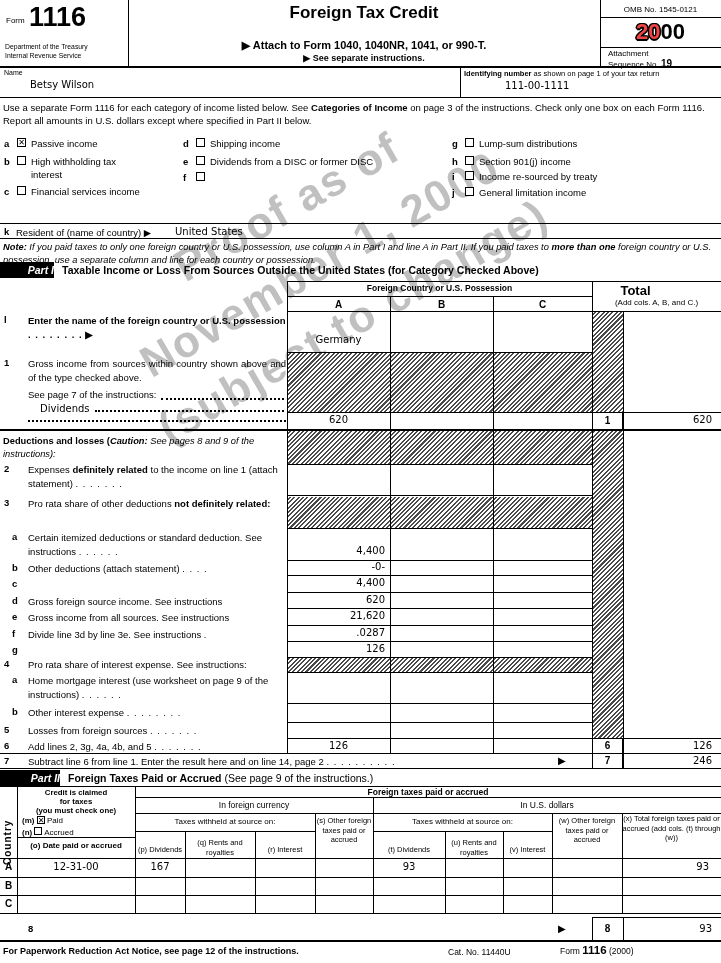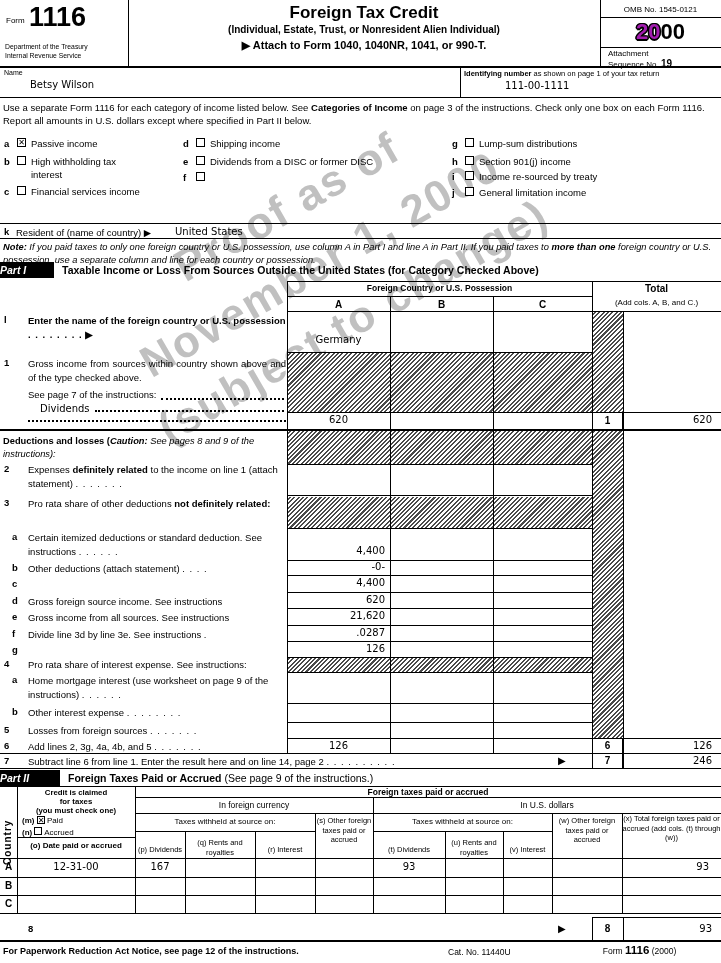--- a/index.html
+++ b/index.html
@@ -14,48 +14,48 @@
   .t95{font-size:9.5px;line-height:13px}
   .lno{font-size:9.5px;font-weight:bold}
   .ltxt{font-size:9.5px;line-height:13.5px}
   .fill{font-family:"DejaVu Sans",sans-serif;font-size:10px}
   .val{position:absolute;font-family:"DejaVu Sans",sans-serif;font-size:10px;text-align:right;padding-right:5px;box-sizing:border-box}
   .valc{text-align:center;padding-right:0}
   .ctr{text-align:center}
   .cb{display:inline-block;box-sizing:border-box;width:9px;height:9px;border:1px solid #000;text-align:center;line-height:8px;font-size:8px;background:#fff;flex:0 0 auto}
   .cat{display:flex;gap:5px;font-size:9.5px;line-height:12.5px;align-items:flex-start}
   .cletter{font-weight:bold;width:8px;flex:0 0 auto}
-  .pbar-label{position:absolute;background:#000;color:#fff;font-weight:bold;font-style:italic;font-size:10.5px;text-align:left;line-height:16px}
+  .pbar-label{position:absolute;background:#000;color:#fff;font-weight:bold;font-style:italic;font-size:10.5px;text-align:right;line-height:16px}
   .pbar-title{position:absolute;font-weight:bold;font-size:10.5px}
   .dotfill{flex:1;border-bottom:2px dotted #000;margin:0 2px 2px 5px}
   .flexline{display:flex;align-items:flex-end}
   .numbox{position:absolute;background:#fff;border:1px solid #000;box-sizing:border-box;text-align:center;font-weight:bold;font-size:10px}
   .watermark{position:absolute;left:10px;top:165px;width:620px;transform:rotate(-30deg);transform-origin:50% 50%;color:#8d8d8d;opacity:.55;font-weight:bold;font-size:44px;line-height:1.5;letter-spacing:2px;text-align:center;white-space:nowrap;pointer-events:none}
-  .yr-outline{color:#a21caf;text-shadow:-1.5px 0 #000,1.5px 0 #000,0 -1.5px #000,0 1.5px #000,-1px -1px #000,1px 1px #000,-1px 1px #000,1px -1px #000}
+  .yr-outline{color:#ef4444;text-shadow:-1.5px 0 #000,1.5px 0 #000,0 -1.5px #000,0 1.5px #000,-1px -1px #000,1px 1px #000,-1px 1px #000,1px -1px #000}
   .vert{writing-mode:vertical-rl;transform:rotate(180deg);font-weight:bold;font-size:10px;letter-spacing:1px}
   .ph{position:absolute;text-align:center;font-size:7.5px;line-height:9.5px}
 </style>
 </head>
 <body>
 
 <div class="form">
 
   <div class="watermark">
     <div>Proof as of</div>
     <div>November 1, 2000</div>
     <div>(subject to change)</div>
   </div>
 
   <div class="abs" style="left:6px;top:16px;font-size:8px">Form</div>
   <div class="abs b" style="left:29px;top:2px;font-size:27px">1116</div>
   <div class="abs" style="left:5px;top:43px;font-size:6.8px">Department of the Treasury</div>
   <div class="abs" style="left:5px;top:52px;font-size:6.8px">Internal Revenue Service</div>
   <div class="abs b ctr" style="left:128px;top:3px;width:472px;font-size:17px">Foreign Tax Credit</div>
-  <div class="abs b ctr" style="left:128px;top:24px;width:472px;font-size:10px">(Individual, Estate, Trust, or Nonresident Alien Individual)</div>
   <div class="abs b ctr" style="left:128px;top:39px;width:472px;font-size:11px">▶ Attach to Form 1040, 1040NR, 1041, or 990-T.</div>
+  <div class="abs b ctr" style="left:128px;top:53px;width:472px;font-size:9px">▶ See separate instructions.</div>
   <div class="abs ctr" style="left:600px;top:5px;width:121px;font-size:8px">OMB No. 1545-0121</div>
   <div class="abs ctr b" style="left:600px;top:19px;width:121px;font-size:22px"><span class="yr-outline">20</span><span>00</span></div>
   <div class="abs" style="left:608px;top:49px;font-size:8px">Attachment</div>
   <div class="abs" style="left:608px;top:58px;font-size:8px"><span>Sequence No.</span> <span class="b" style="font-size:10px">19</span></div>
   <div class="vline" style="left:128px;top:0;height:67px"></div>
   <div class="vline" style="left:600px;top:0;height:67px"></div>
   <div class="hline" style="left:600px;top:17px;width:121px"></div>
   <div class="hline" style="left:600px;top:47px;width:121px"></div>
   <div class="hline thick" style="left:0;top:66px;width:721px"></div>
 
@@ -128,21 +128,21 @@
 
   <div class="pbar-label" style="left:0;top:262px;width:54px;height:16px">Part I</div>
   <div class="pbar-title" style="left:62px;top:264px">Taxable Income or Loss From Sources Outside the United States (for Category Checked Above)</div>
 
   <div class="hline" style="left:287px;top:281px;width:434px"></div>
   <div class="abs b ctr" style="left:287px;top:283px;width:305px;font-size:8.5px">Foreign Country or U.S. Possession</div>
   <div class="hline" style="left:287px;top:296px;width:305px"></div>
   <div class="abs b ctr" style="left:287px;top:299px;width:103px;font-size:10px">A</div>
   <div class="abs b ctr" style="left:390px;top:299px;width:103px;font-size:10px">B</div>
   <div class="abs b ctr" style="left:493px;top:299px;width:99px;font-size:10px">C</div>
-  <div class="abs b ctr" style="left:592px;top:283px;width:129px;font-size:10px">Total</div>
+  <div class="abs b ctr" style="left:571px;top:283px;width:129px;font-size:13px">Total</div>
   <div class="abs ctr" style="left:592px;top:298px;width:129px;font-size:8px">(Add cols. A, B, and C.)</div>
   <div class="hline" style="left:287px;top:311px;width:434px"></div>
 
   <div class="abs hatch" style="left:592px;top:312px;width:31px;height:456px"></div>
   <div class="abs hatch" style="left:287px;top:353px;width:305px;height:59px"></div>
   <div class="abs hatch" style="left:287px;top:431px;width:305px;height:33px"></div>
   <div class="abs hatch" style="left:287px;top:497px;width:305px;height:31px"></div>
   <div class="abs hatch" style="left:287px;top:657px;width:305px;height:15px"></div>
 
   <div class="vline" style="left:287px;top:281px;height:472px"></div>
@@ -321,15 +321,15 @@
   <div class="abs" style="left:558px;top:923px;font-size:10px">▶</div>
   <div class="hline" style="left:592px;top:917px;width:129px"></div>
   <div class="vline" style="left:592px;top:917px;height:23px"></div>
   <div class="vline" style="left:623px;top:917px;height:23px"></div>
   <div class="abs b ctr" style="left:592px;top:923px;width:31px;font-size:10px">8</div>
   <div class="val" style="left:625px;top:923px;width:92px">93</div>
 
   <div class="hline" style="left:0;top:940px;width:721px;height:1.5px"></div>
   <div class="abs b" style="left:3px;top:946px;font-size:9px">For Paperwork Reduction Act Notice, see page 12 of the instructions.</div>
   <div class="abs" style="left:448px;top:947px;font-size:8.5px">Cat. No. 11440U</div>
-  <div class="abs" style="left:560px;top:944px;width:159px;text-align:center;font-size:8.5px"><span>Form</span> <span class="b" style="font-size:11.5px">1116</span> <span>(2000)</span></div>
+  <div class="abs" style="left:560px;top:944px;width:159px;text-align:left;font-size:8.5px"><span>Form</span> <span class="b" style="font-size:11.5px">1116</span> <span>(2000)</span></div>
 
 </div>
 
 </body></html>

